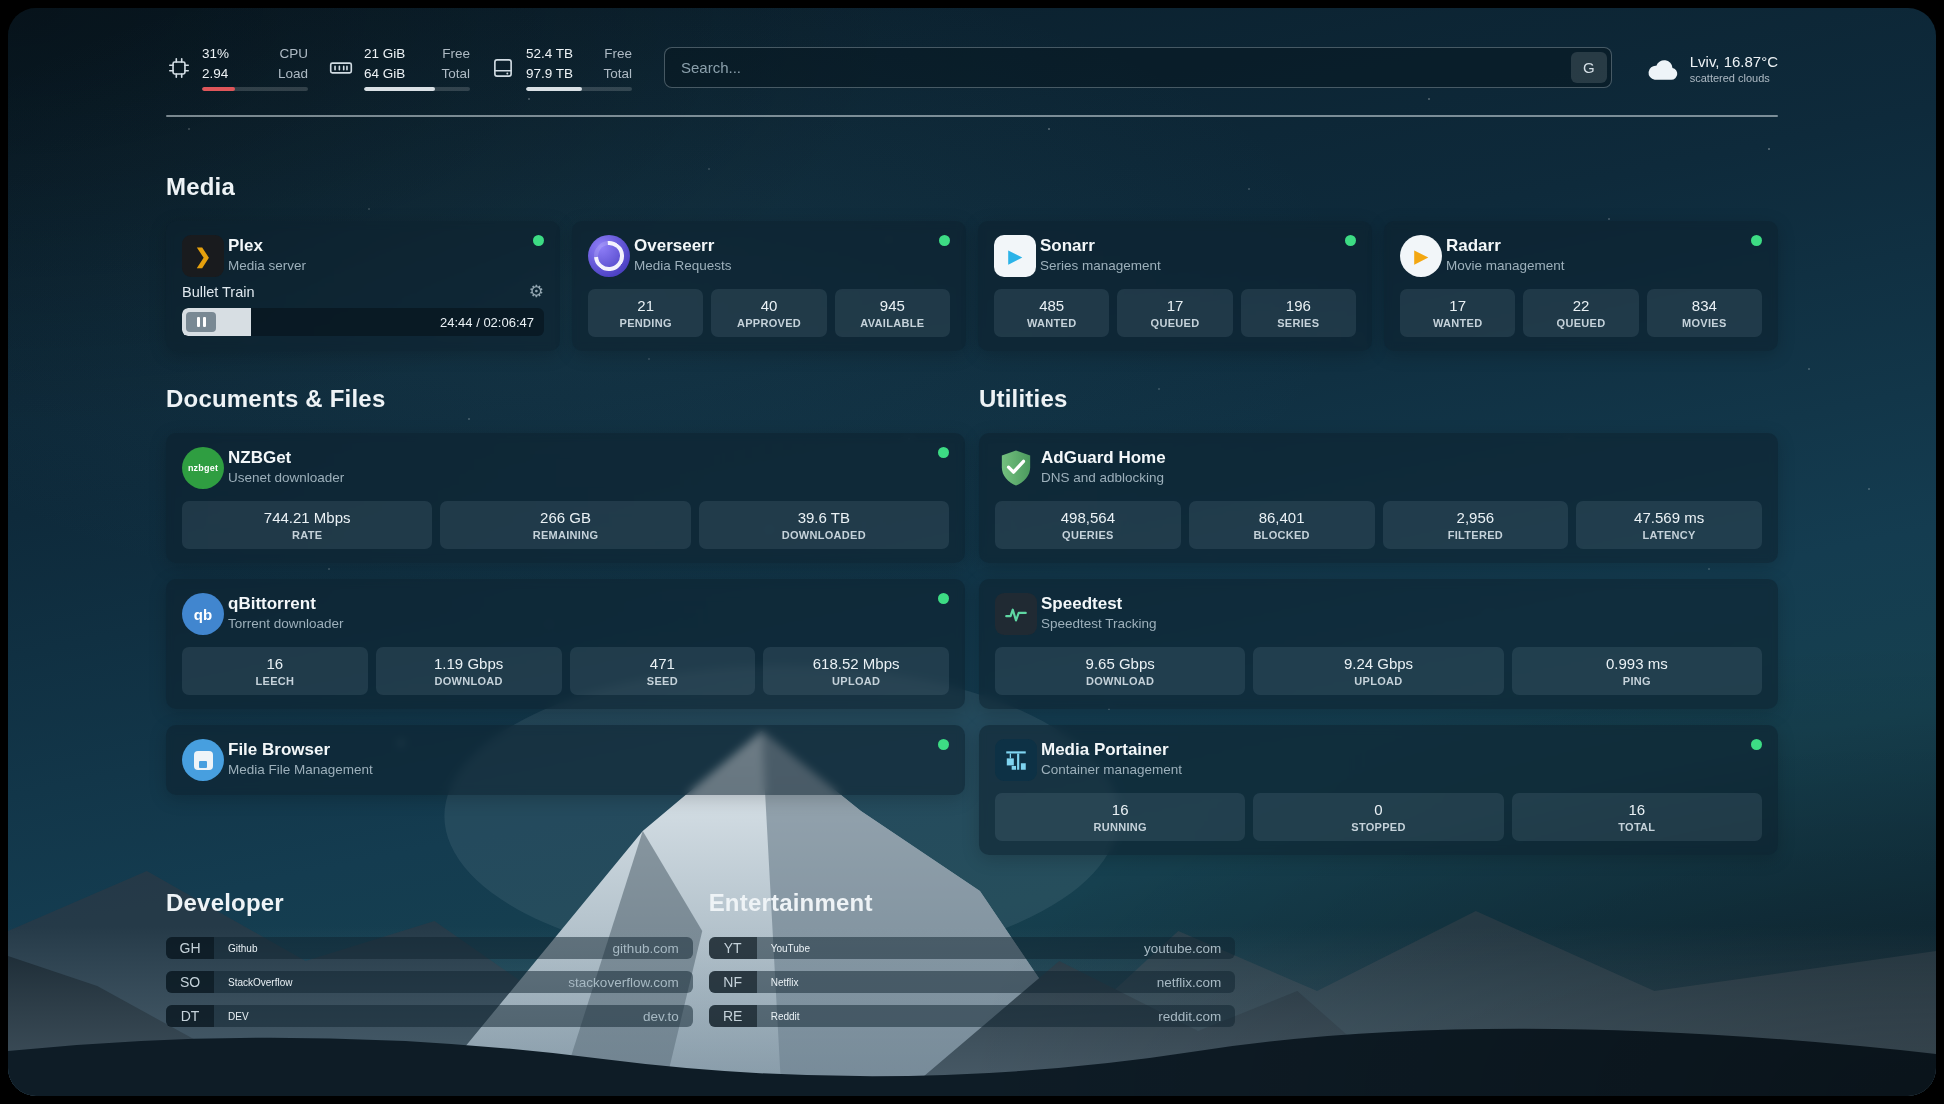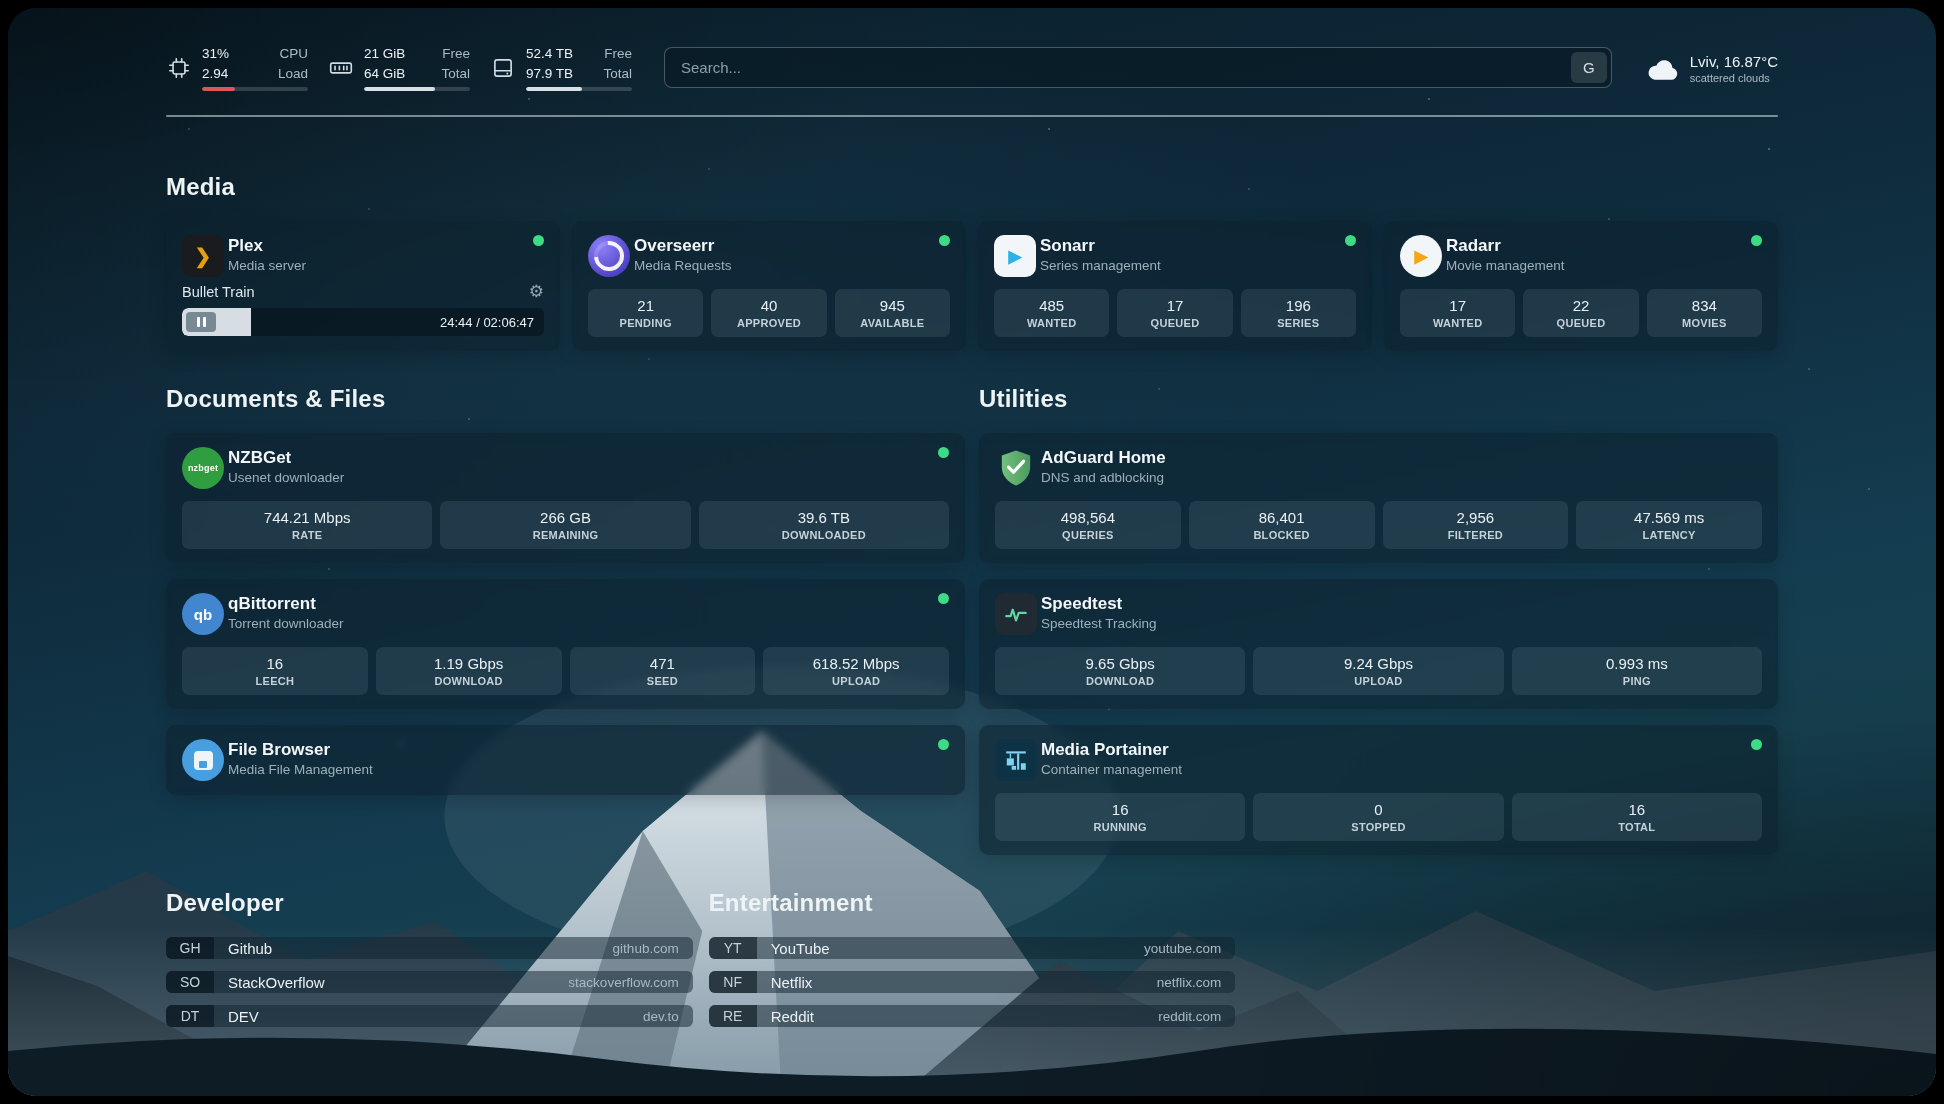--- a/index.html
+++ b/index.html
@@ -113,21 +113,21 @@
   .col .section-heading { margin-bottom:20px; }
   .col .card + .card { margin-top:16px; }
 
   
   .bookmarks { display:grid; grid-template-columns:repeat(3,1fr); gap:16px; margin-top:34px; padding-bottom:48px; }
   .bm-rows { display:flex; flex-direction:column; gap:12px; margin-top:20px; }
   .bm-row { display:flex; align-items:center; height:22px; background:rgba(13,33,45,.5); border-radius:6px;
     overflow:hidden; cursor:pointer; }
   .bm-abbr { width:48px; align-self:stretch; background:rgba(4,14,21,.55); color:#c5d2da; display:flex;
     align-items:center; justify-content:center; font-size:14px; flex:none; }
-  .bm-name { margin-left:14px; font-size:15px; color:#eaf1f5; white-space:nowrap; }
+  .bm-name { margin-left:14px; font-size:10px; color:#eaf1f5; white-space:nowrap; }
   .bm-url { margin-left:auto; margin-right:14px; font-size:13.5px; color:#a7b9c3; white-space:nowrap; }
 </style>
 </head>
 <body>
 
 <div class="screen">
   <div class="bg">
     <div class="stars"></div>
     <svg class="mountains" viewBox="0 0 1944 470" preserveAspectRatio="none">
       <defs>

